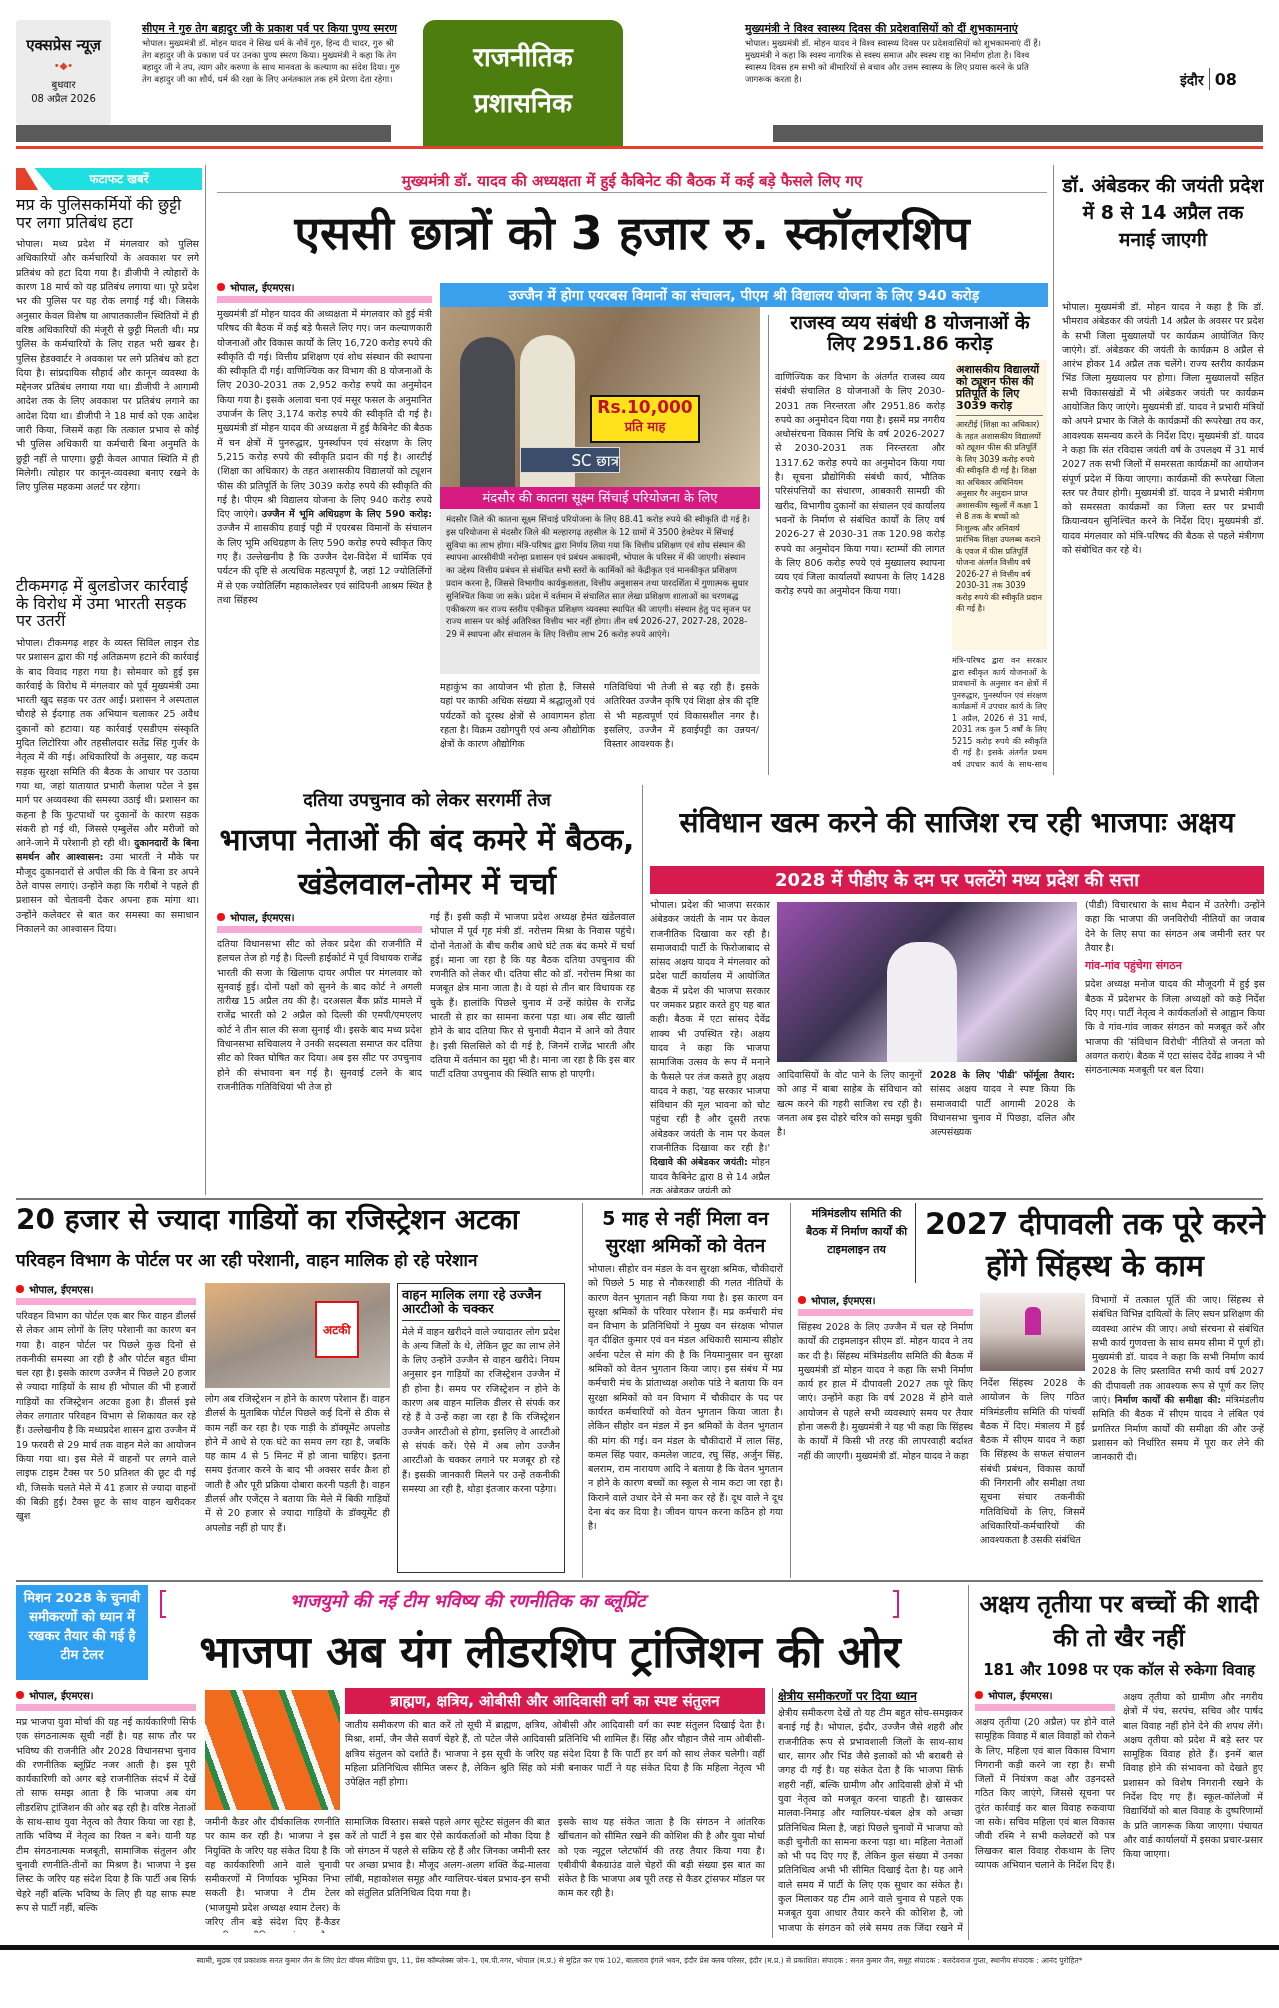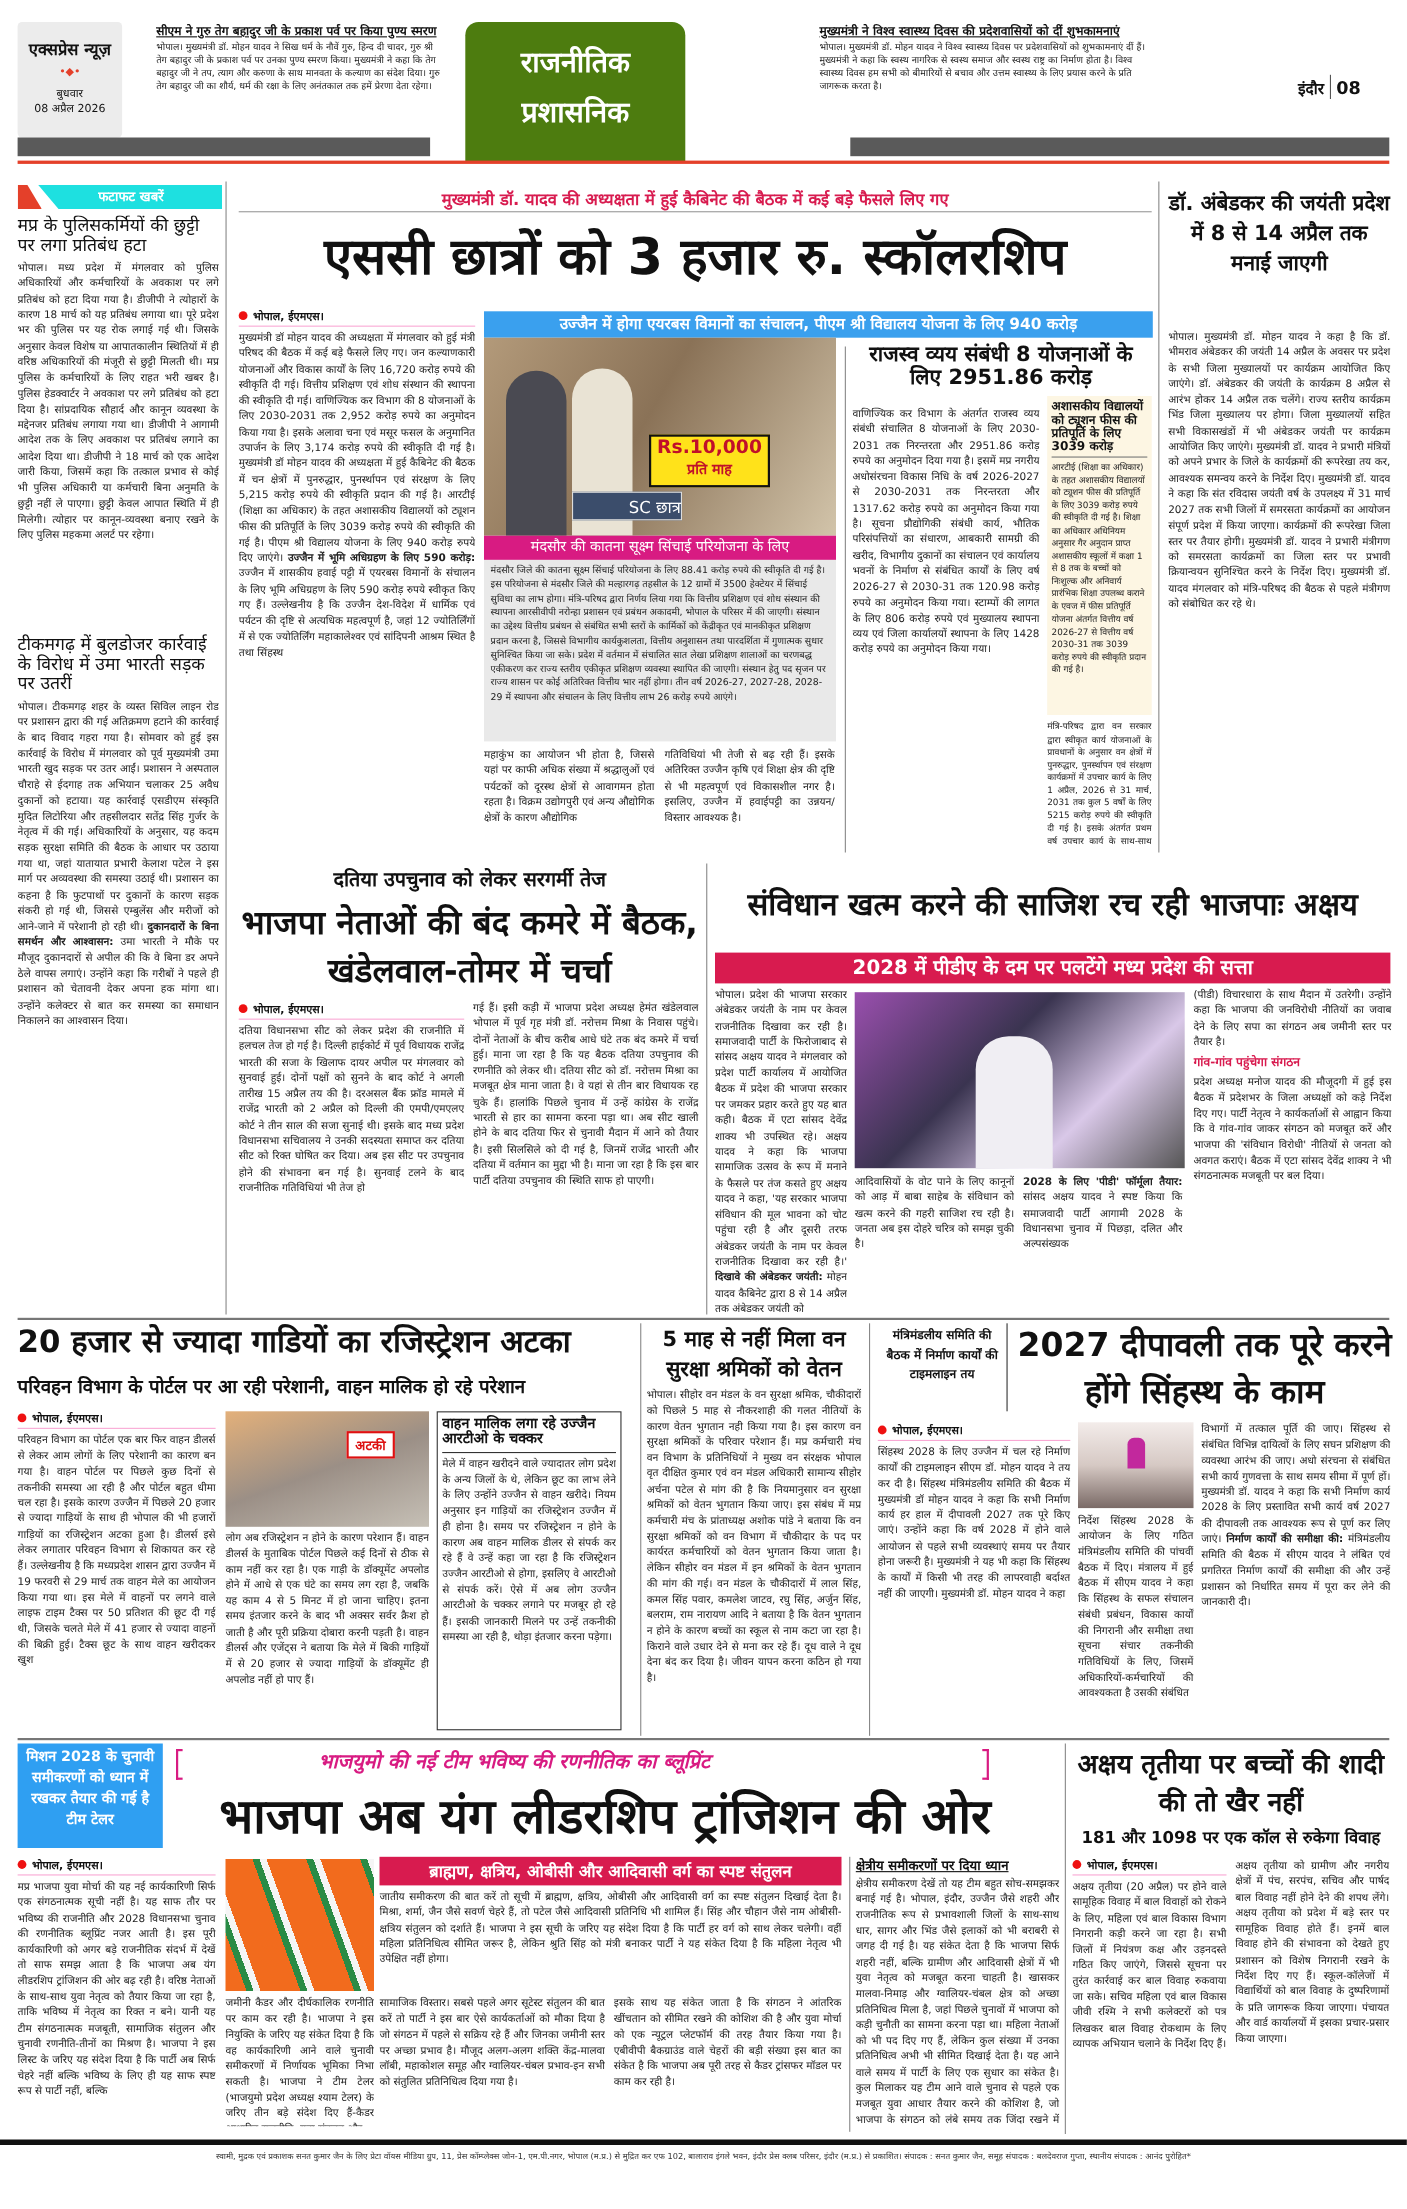--- a/index.html
+++ b/index.html
@@ -1,21 +1,21 @@
 <!DOCTYPE html>
 <html><head>
 <meta charset="utf-8">
 <style>
 *{box-sizing:border-box;margin:0;padding:0}
 body{width:1279px;height:2008px;background:#fff;font-family:"DejaVu Sans","Liberation Sans",sans-serif;color:#111;position:relative;overflow:hidden}
 .abs{position:absolute}
 .body-text{font-size:9.5px;line-height:14.3px;text-align:justify;color:#222;overflow:hidden}
 .body-text b{font-weight:bold}
 .hl{font-weight:bold;color:#111;line-height:1.1}
-.dateline{font-size:10px;font-weight:bold;display:flex;align-items:center;gap:5px;border-bottom:1px solid #f9a8d4;padding-bottom:2px;margin-bottom:4px}
+.dateline{font-size:10px;font-weight:bold;display:flex;align-items:center;gap:5px;border-bottom:7px solid #f9a8d4;padding-bottom:2px;margin-bottom:4px}
 .dot{width:8px;height:8px;border-radius:50%;background:#e11;display:inline-block}
 .img{background:linear-gradient(135deg,#b89a78,#7d6a55 50%,#c9b9a0);overflow:hidden}
 .vrule{position:absolute;width:1px;background:#888}
 </style>
 </head>
 <body>
 
 <div class="abs" style="left:16px;top:20px;width:95px;height:105px;background:#ececec;border-radius:4px;text-align:center;padding-top:14px">
   <div style="font-weight:bold;font-size:15px">एक्सप्रेस न्यूज़</div>
   <div style="color:#e4402a;font-size:10px;margin:6px 0">•◆•</div>
@@ -135,21 +135,21 @@
 <div class="abs hl" style="left:16px;top:1205px;width:560px;font-size:28px;white-space:nowrap">20 हजार से ज्यादा गाडियों का रजिस्ट्रेशन अटका</div>
 <div class="abs" style="left:16px;top:1248px;width:560px;font-size:17px;font-weight:bold;white-space:nowrap">परिवहन विभाग के पोर्टल पर आ रही परेशानी, वाहन मालिक हो रहे परेशान</div>
 <div class="abs" style="left:16px;top:1282px;width:180px">
   <div class="dateline">
       <span class="dot"></span>
       <span>भोपाल, ईएमएस।</span>
     </div>
   <div class="body-text" style="height:290px">परिवहन विभाग का पोर्टल एक बार फिर वाहन डीलर्स से लेकर आम लोगों के लिए परेशानी का कारण बन गया है। वाहन पोर्टल पर पिछले कुछ दिनों से तकनीकी समस्या आ रही है और पोर्टल बहुत धीमा चल रहा है। इसके कारण उज्जैन में पिछले 20 हजार से ज्यादा गाड़ियों के साथ ही भोपाल की भी हजारों गाड़ियों का रजिस्ट्रेशन अटका हुआ है। डीलर्स इसे लेकर लगातार परिवहन विभाग से शिकायत कर रहे हैं। उल्लेखनीय है कि मध्यप्रदेश शासन द्वारा उज्जैन में 19 फरवरी से 29 मार्च तक वाहन मेले का आयोजन किया गया था। इस मेले में वाहनों पर लगने वाले लाइफ टाइम टैक्स पर 50 प्रतिशत की छूट दी गई थी, जिसके चलते मेले में 41 हजार से ज्यादा वाहनों की बिक्री हुई। टैक्स छूट के साथ वाहन खरीदकर खुश</div>
 </div>
 <div class="abs img" style="left:205px;top:1283px;width:185px;height:105px;background:linear-gradient(160deg,#e3b07a,#9b8f86 50%,#c6c0b6)">
-  <div class="abs" style="left:110px;top:18px;padding:2px 6px;background:#fff;color:#d11;border:2px solid #d11;font-weight:bold;font-size:12px">अटकी</div>
+  <div class="abs" style="left:110px;top:18px;padding:18px 6px;background:#fff;color:#d11;border:2px solid #d11;font-weight:bold;font-size:12px">अटकी</div>
 </div>
 <div class="abs body-text" style="left:205px;top:1392px;width:185px;height:180px">लोग अब रजिस्ट्रेशन न होने के कारण परेशान हैं। वाहन डीलर्स के मुताबिक पोर्टल पिछले कई दिनों से ठीक से काम नहीं कर रहा है। एक गाड़ी के डॉक्यूमेंट अपलोड होने में आधे से एक घंटे का समय लग रहा है, जबकि यह काम 4 से 5 मिनट में हो जाना चाहिए। इतना समय इंतजार करने के बाद भी अक्सर सर्वर क्रैश हो जाती है और पूरी प्रक्रिया दोबारा करनी पड़ती है। वाहन डीलर्स और एजेंट्स ने बताया कि मेले में बिकी गाड़ियों में से 20 हजार से ज्यादा गाड़ियों के डॉक्यूमेंट ही अपलोड नहीं हो पाए हैं।</div>
 <div class="abs" style="left:397px;top:1283px;width:168px;height:290px;border:1px solid #333;padding:4px">
   <div class="hl" style="font-size:13px;border-bottom:1px solid #333;padding-bottom:3px;margin-bottom:4px">वाहन मालिक लगा रहे उज्जैन आरटीओ के चक्कर</div>
   <div class="body-text" style="height:230px">मेले में वाहन खरीदने वाले ज्यादातर लोग प्रदेश के अन्य जिलों के थे, लेकिन छूट का लाभ लेने के लिए उन्होंने उज्जैन से वाहन खरीदे। नियम अनुसार इन गाड़ियों का रजिस्ट्रेशन उज्जैन में ही होना है। समय पर रजिस्ट्रेशन न होने के कारण अब वाहन मालिक डीलर से संपर्क कर रहे हैं वे उन्हें कहा जा रहा है कि रजिस्ट्रेशन उज्जैन आरटीओ से होगा, इसलिए वे आरटीओ से संपर्क करें। ऐसे में अब लोग उज्जैन आरटीओ के चक्कर लगाने पर मजबूर हो रहे हैं। इसकी जानकारी मिलने पर उन्हें तकनीकी समस्या आ रही है, थोड़ा इंतजार करना पड़ेगा।</div>
 </div>
 <div class="vrule" style="left:582px;top:1203px;height:375px"></div>
 
 <div class="abs hl" style="left:588px;top:1205px;width:195px;text-align:center;font-size:19px;line-height:27px">5 माह से नहीं मिला वन सुरक्षा श्रमिकों को वेतन</div>
 <div class="abs body-text" style="left:588px;top:1262px;width:195px;height:310px">भोपाल। सीहोर वन मंडल के वन सुरक्षा श्रमिक, चौकीदारों को पिछले 5 माह से नौकरशाही की गलत नीतियों के कारण वेतन भुगतान नही किया गया है। इस कारण वन सुरक्षा श्रमिकों के परिवार परेशान हैं। मप्र कर्मचारी मंच वन विभाग के प्रतिनिधियों ने मुख्य वन संरक्षक भोपाल वृत दीक्षित कुमार एवं वन मंडल अधिकारी सामान्य सीहोर अर्चना पटेल से मांग की है कि नियमानुसार वन सुरक्षा श्रमिकों को वेतन भुगतान किया जाए। इस संबंध में मप्र कर्मचारी मंच के प्रांताध्यक्ष अशोक पांडे ने बताया कि वन सुरक्षा श्रमिकों को वन विभाग में चौकीदार के पद पर कार्यरत कर्मचारियों को वेतन भुगतान किया जाता है। लेकिन सीहोर वन मंडल में इन श्रमिकों के वेतन भुगतान की मांग की गई। वन मंडल के चौकीदारों में लाल सिंह, कमल सिंह पवार, कमलेश जाटव, रघु सिंह, अर्जुन सिंह, बलराम, राम नारायण आदि ने बताया है कि वेतन भुगतान न होने के कारण बच्चों का स्कूल से नाम कटा जा रहा है। किराने वाले उधार देने से मना कर रहे हैं। दूध वाले ने दूध देना बंद कर दिया है। जीवन यापन करना कठिन हो गया है।</div>

